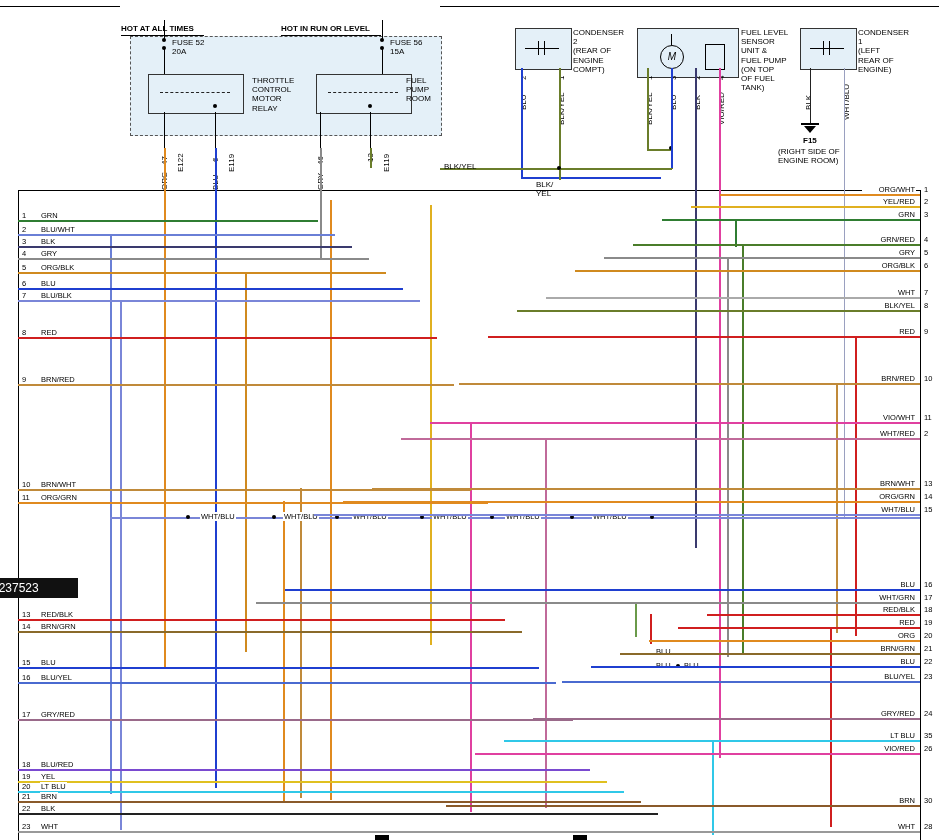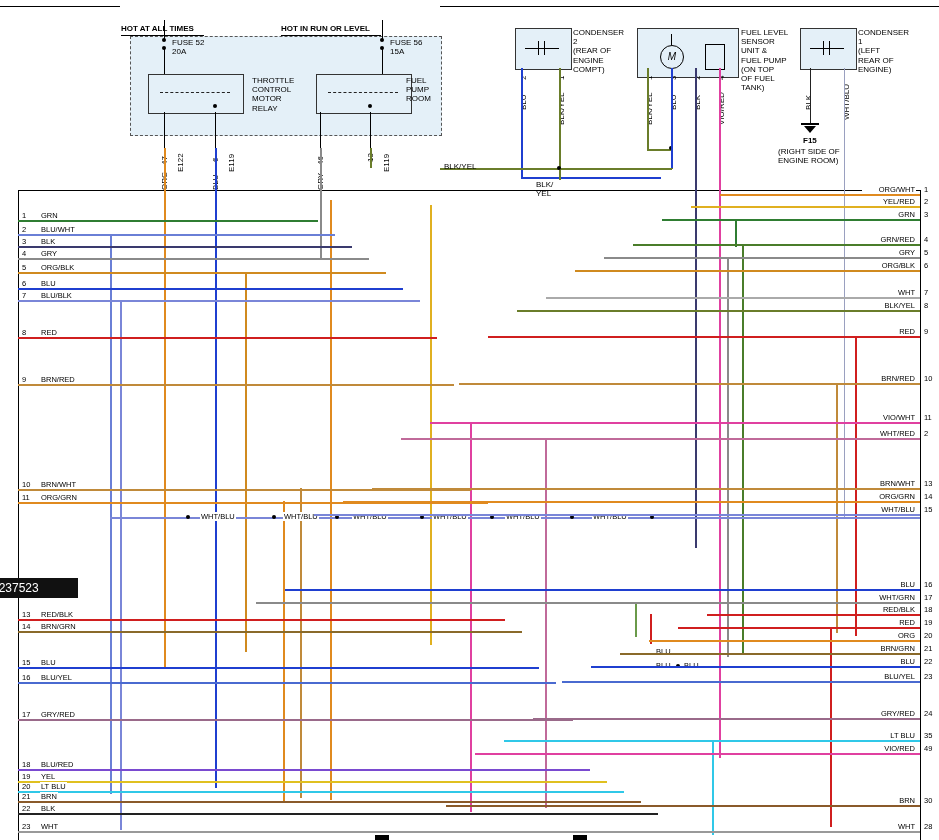--- a/index.html
+++ b/index.html
@@ -346,21 +346,21 @@
       <div class="wlabel" style="left: 862px; top: 672px; text-align: right; width: 52px;">BLU/YEL</div>
       <div class="num" style="left: 924px; top: 672px;">23</div>
       <div class="wire h" style="left: 533px; top: 718px; width: 387px; background: rgb(154, 106, 138); height: 1.5px;"></div>
       <div class="wlabel" style="left: 862px; top: 709px; text-align: right; width: 52px;">GRY/RED</div>
       <div class="num" style="left: 924px; top: 709px;">24</div>
       <div class="wire h" style="left: 504px; top: 740px; width: 416px; background: rgb(48, 200, 232); height: 1.5px;"></div>
       <div class="wlabel" style="left: 862px; top: 731px; text-align: right; width: 52px;">LT BLU</div>
       <div class="num" style="left: 924px; top: 731px;">35</div>
       <div class="wire h" style="left: 475px; top: 753px; width: 445px; background: rgb(224, 64, 160); height: 1.5px;"></div>
       <div class="wlabel" style="left: 862px; top: 744px; text-align: right; width: 52px;">VIO/RED</div>
-      <div class="num" style="left: 924px; top: 744px;">49</div>
+      <div class="num" style="left: 924px; top: 744px;">26</div>
       <div class="wire h" style="left: 446px; top: 805px; width: 474px; background: rgb(138, 90, 42); height: 1.5px;"></div>
       <div class="wlabel" style="left: 862px; top: 796px; text-align: right; width: 52px;">BRN</div>
       <div class="num" style="left: 924px; top: 796px;">30</div>
       <div class="wire h" style="left: 417px; top: 831px; width: 503px; background: rgb(153, 153, 153); height: 1.5px;"></div>
       <div class="wlabel" style="left: 862px; top: 822px; text-align: right; width: 52px;">WHT</div>
       <div class="num" style="left: 924px; top: 822px;">28</div>
     </div>
 
   <div class="watermark" style="left:-14px;top:578px;width:80px;">a237523</div>
 

